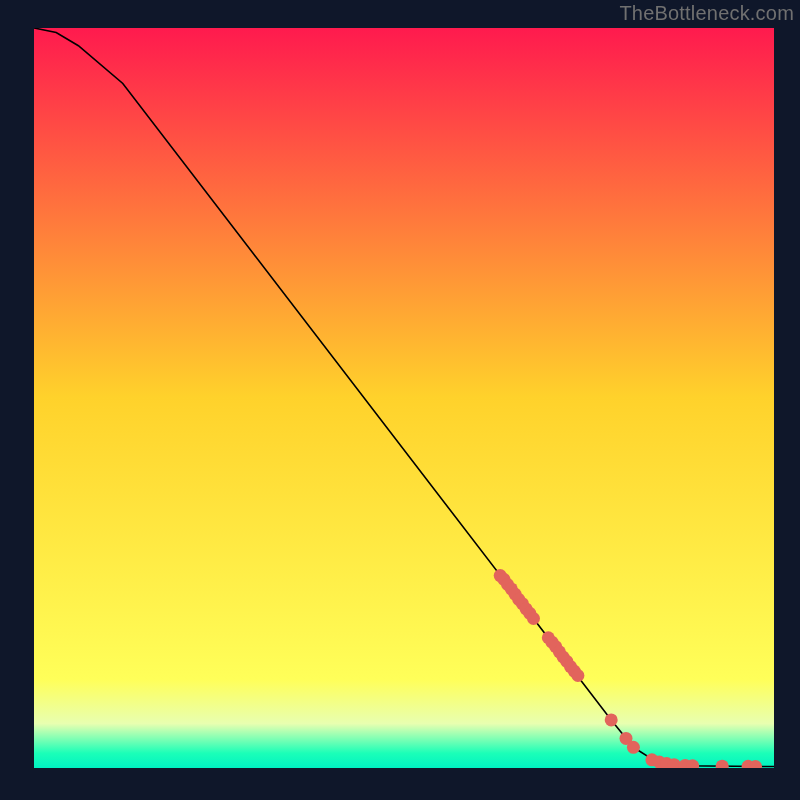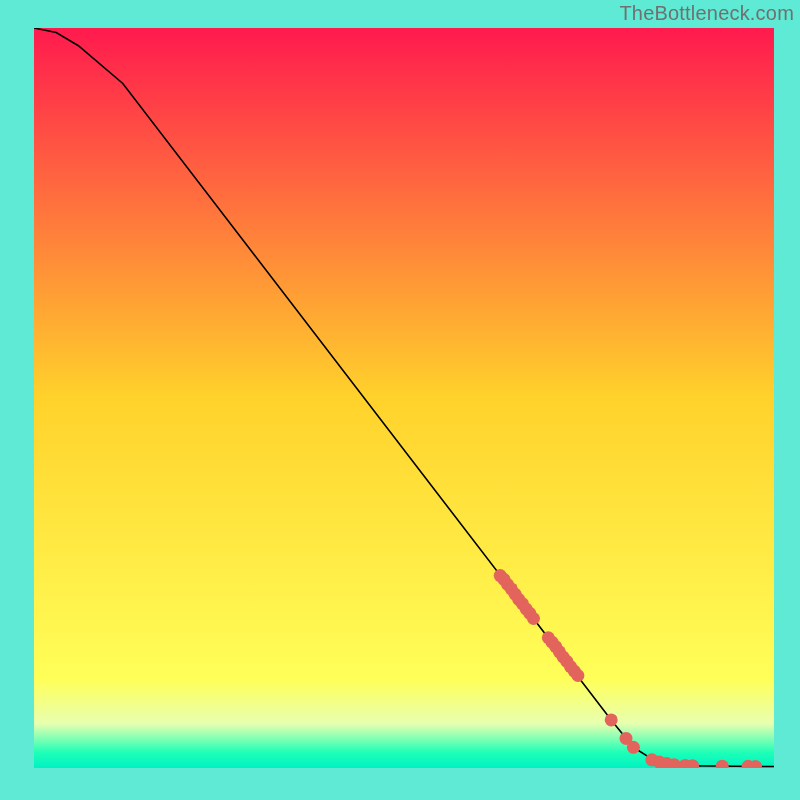--- a/index.html
+++ b/index.html
@@ -8,21 +8,21 @@
     background: #000;
     width: 800px;
     height: 800px;
     overflow: hidden;
     font-family: Arial, Helvetica, sans-serif;
   }
   .frame {
     position: relative;
     width: 800px;
     height: 800px;
-    background: #5eead4;
+    background: #0f172a;
   }
   .attribution {
     position: absolute;
     top: 2px;
     right: 6px;
     color: #707070;
     font-size: 20px;
     font-weight: 500;
     letter-spacing: 0.2px;
   }

